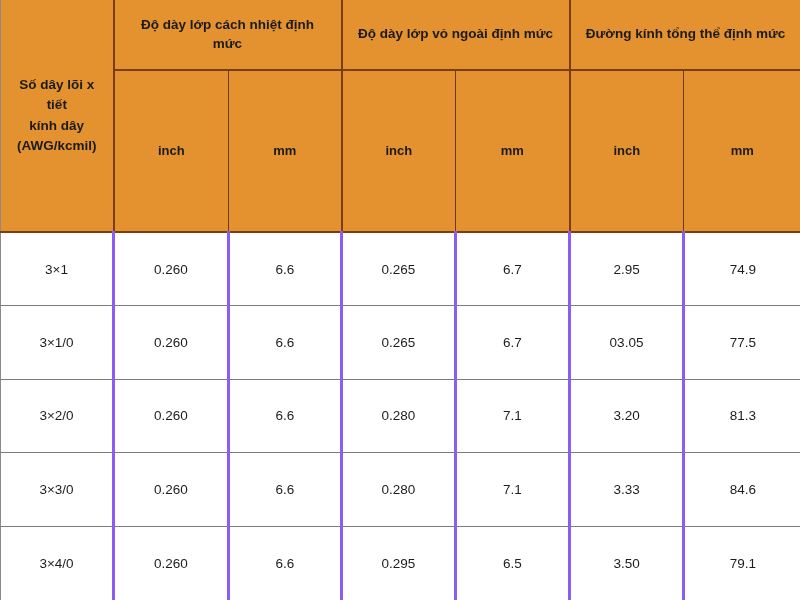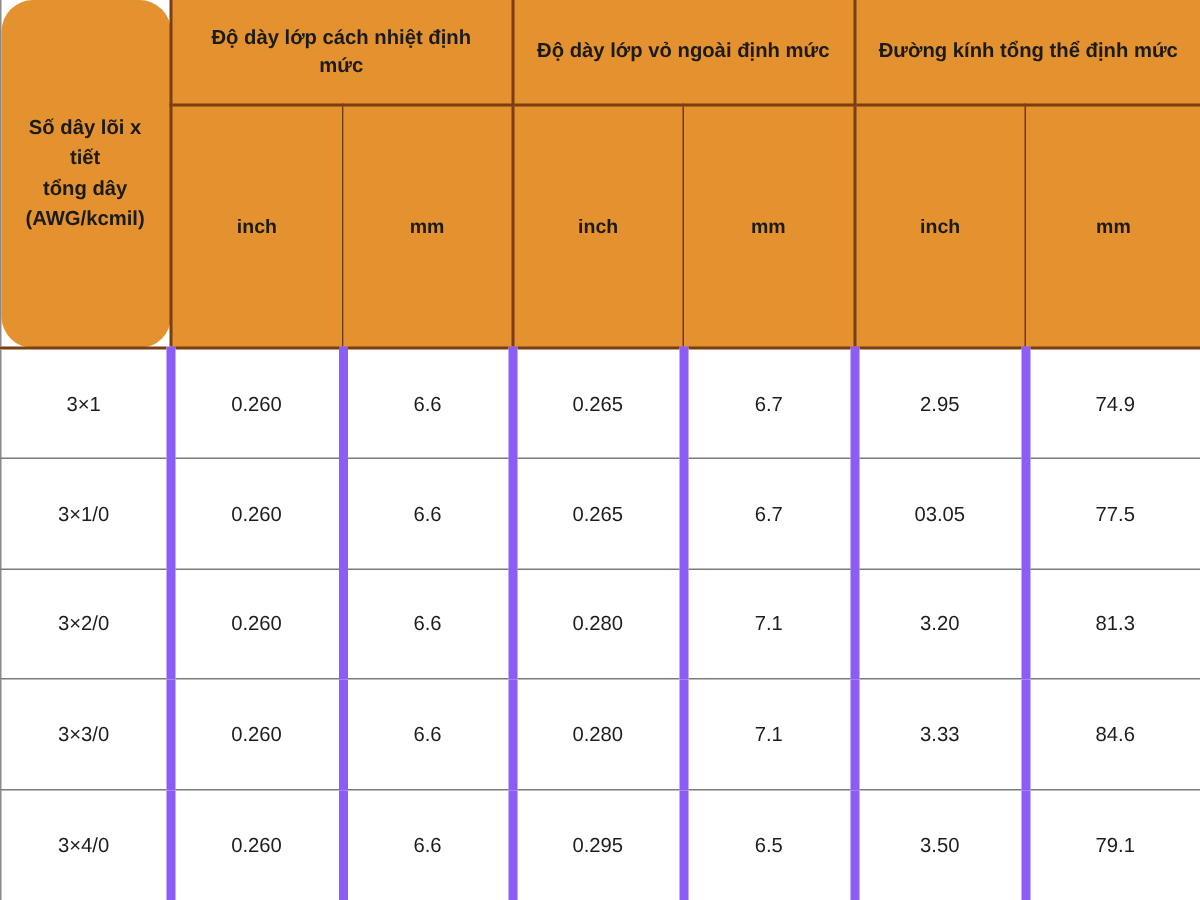--- a/index.html
+++ b/index.html
@@ -47,33 +47,32 @@
 
   
   .hdr-stub {
     background: #e4912f;
     color: #1b1b1b;
     font-weight: bold;
     font-size: 13.5px;
     line-height: 1.5;
     border-right: 2px solid #7a3f10;
     border-bottom: 2px solid #7a3f10;
-    border-radius: 21px;
   }
 
   
   .thin-div { border-right: 1px solid #6f3a14; margin-top: 20px; }
 
   
   .cell {
     background: #ffffff;
     color: #1d1d1d;
     font-size: 13.5px;
     font-weight: normal;
-    border-right: 6px solid #8b5cf6;
+    border-right: 3px solid #8b5cf6;
     border-bottom: 1px solid #7b7b7b;
   }
   .cell.last { border-right: none; }
   tr.data-row:last-child .cell { border-bottom: none; border-radius: 24px; }
 
   tr.data-row { height: 68px; }
 
   
   .frame-left  { border-left: 1px solid #8a8a8a; }
 </style>
@@ -88,21 +87,21 @@
     <col style="width:114px">
     <col style="width:114px">
     <col style="width:114px">
     <col style="width:117px">
   </colgroup>
 
   <thead>
     <tr class="hdr-group">
       <td class="hdr-stub frame-left" rowspan="2">
         <span>Số dây lõi x tiết</span><br>
-        <span>tổng dây</span><br>
+        <span>kính dây</span><br>
         <span>(AWG/kcmil)</span>
       </td>
       <td class="hdr" colspan="2">Độ dày lớp cách nhiệt định mức</td>
       <td class="hdr" colspan="2">Độ dày lớp vỏ ngoài định mức</td>
       <td class="hdr last" colspan="2">Đường kính tổng thể định mức</td>
     </tr>
 
     <tr class="hdr-sub">
       <td class="hdr hdr-sub unit thin-div">inch</td>
       <td class="hdr hdr-sub unit">mm</td>

